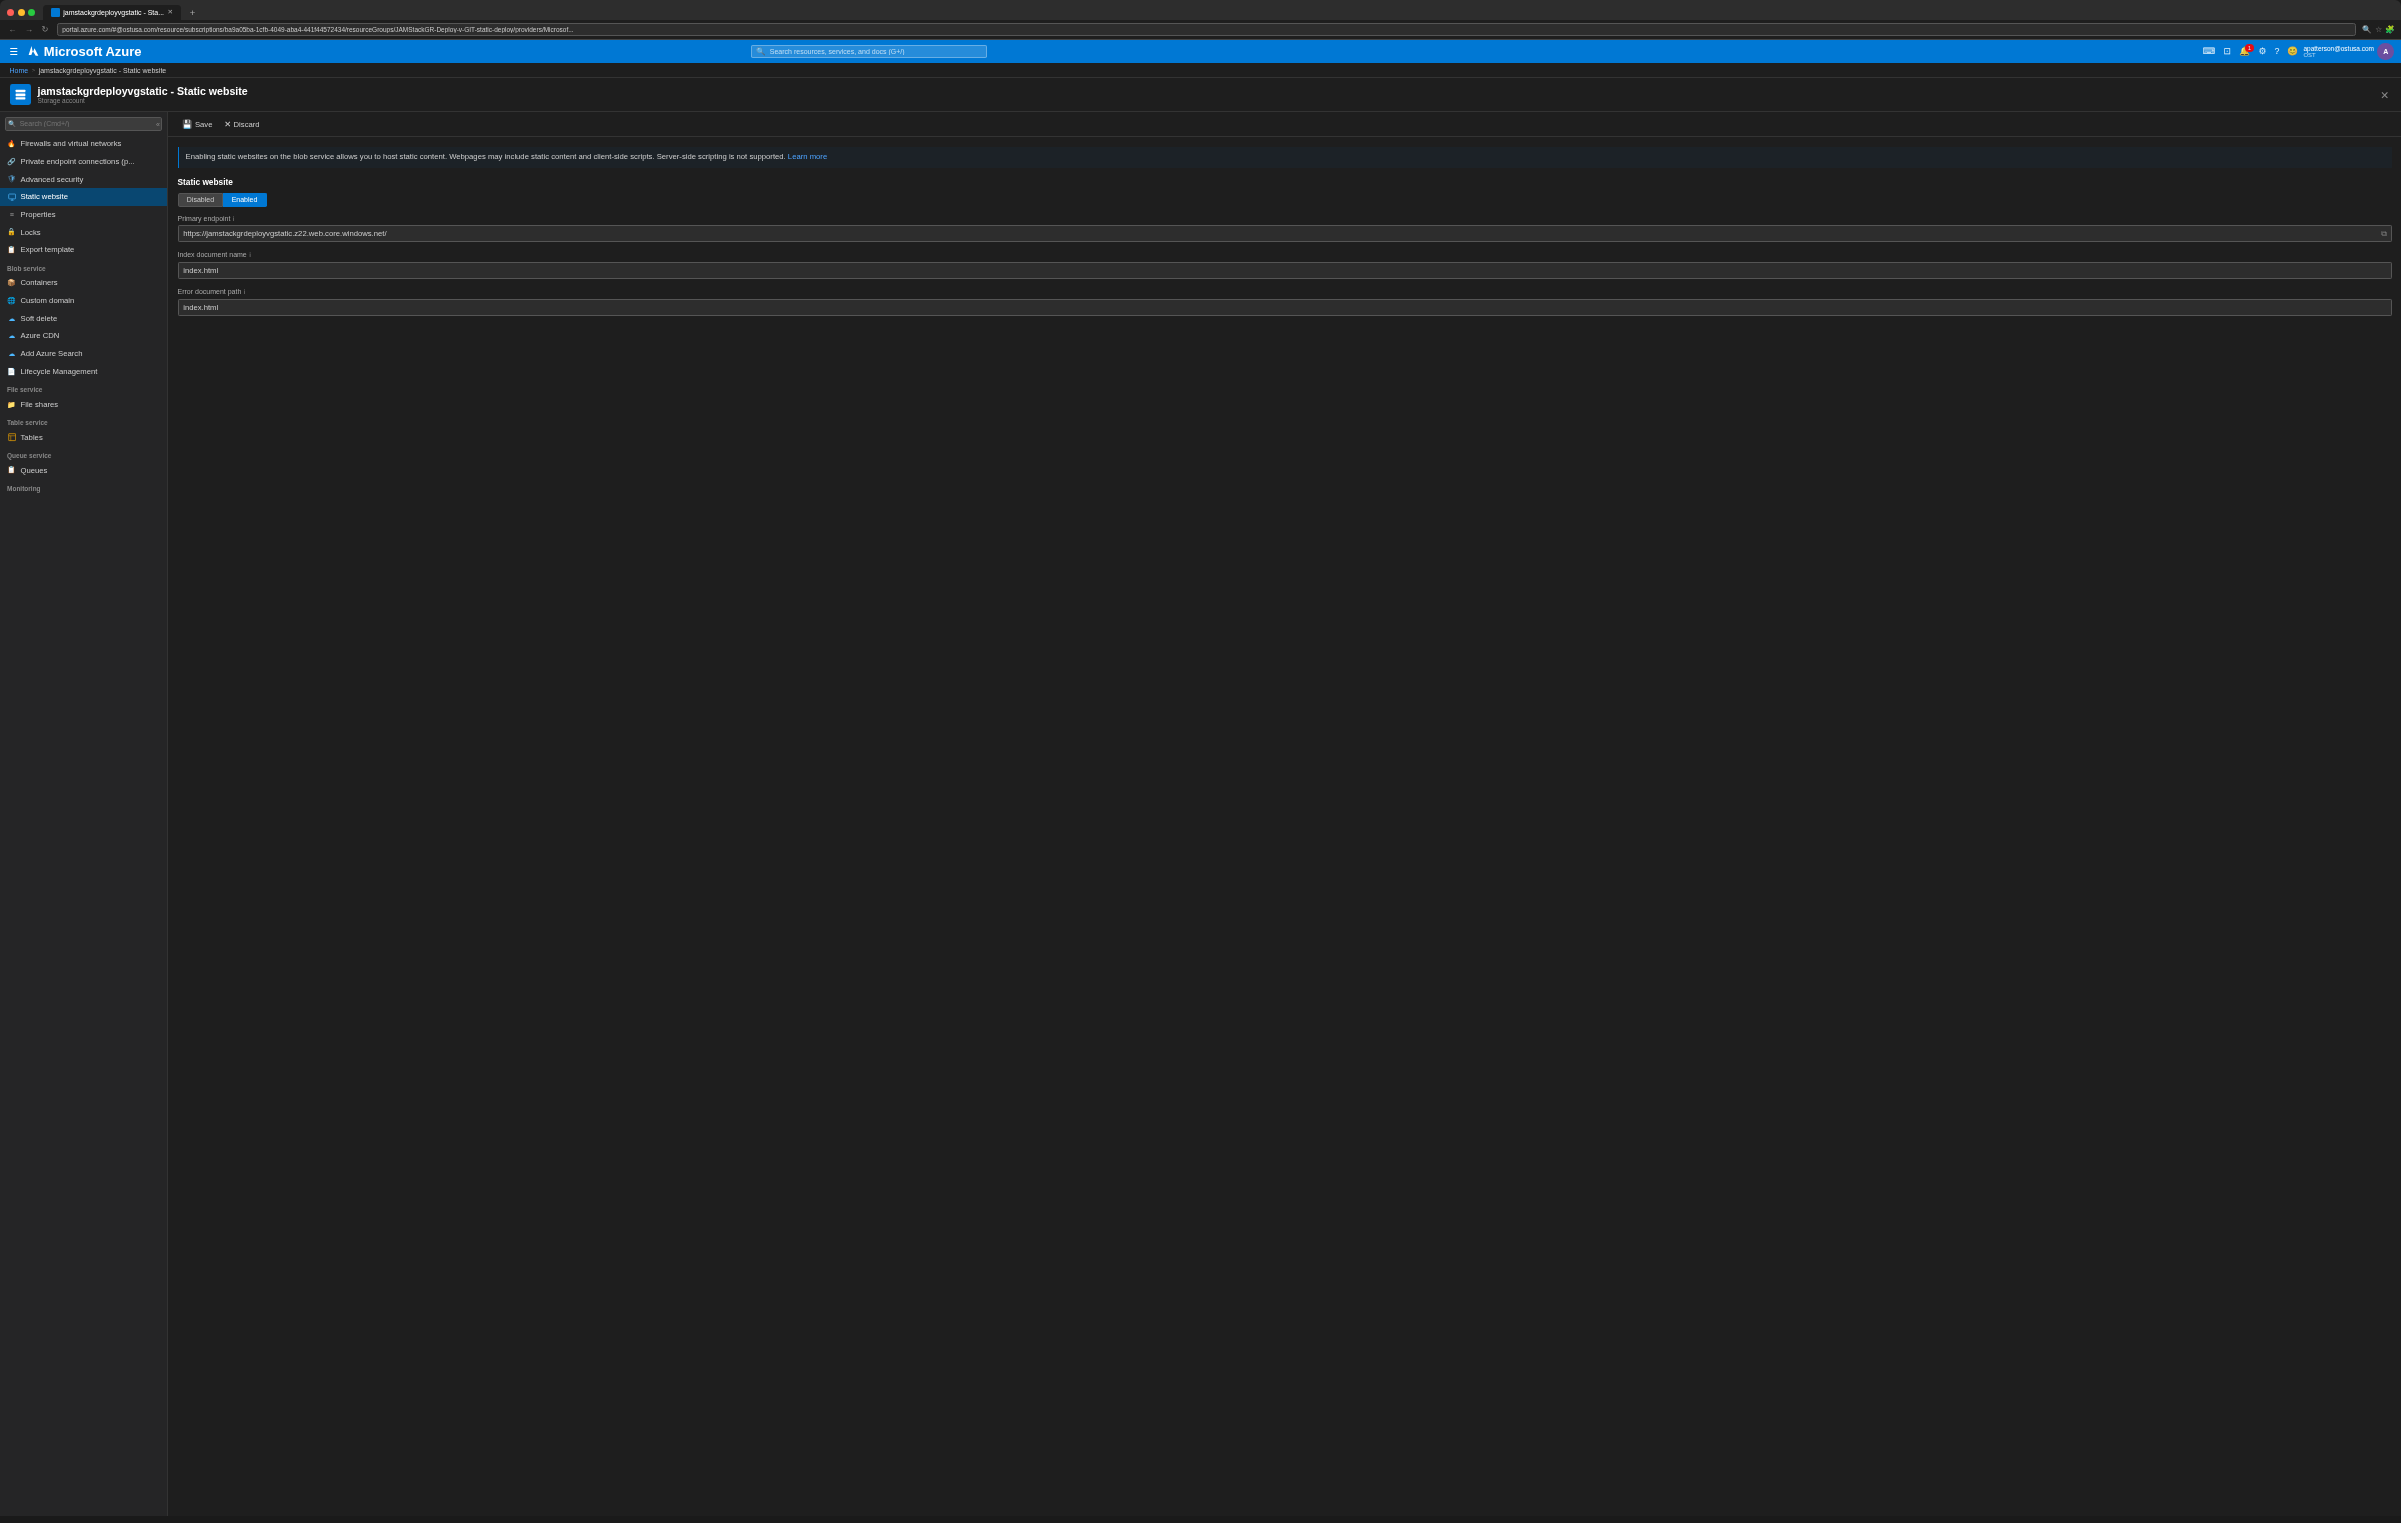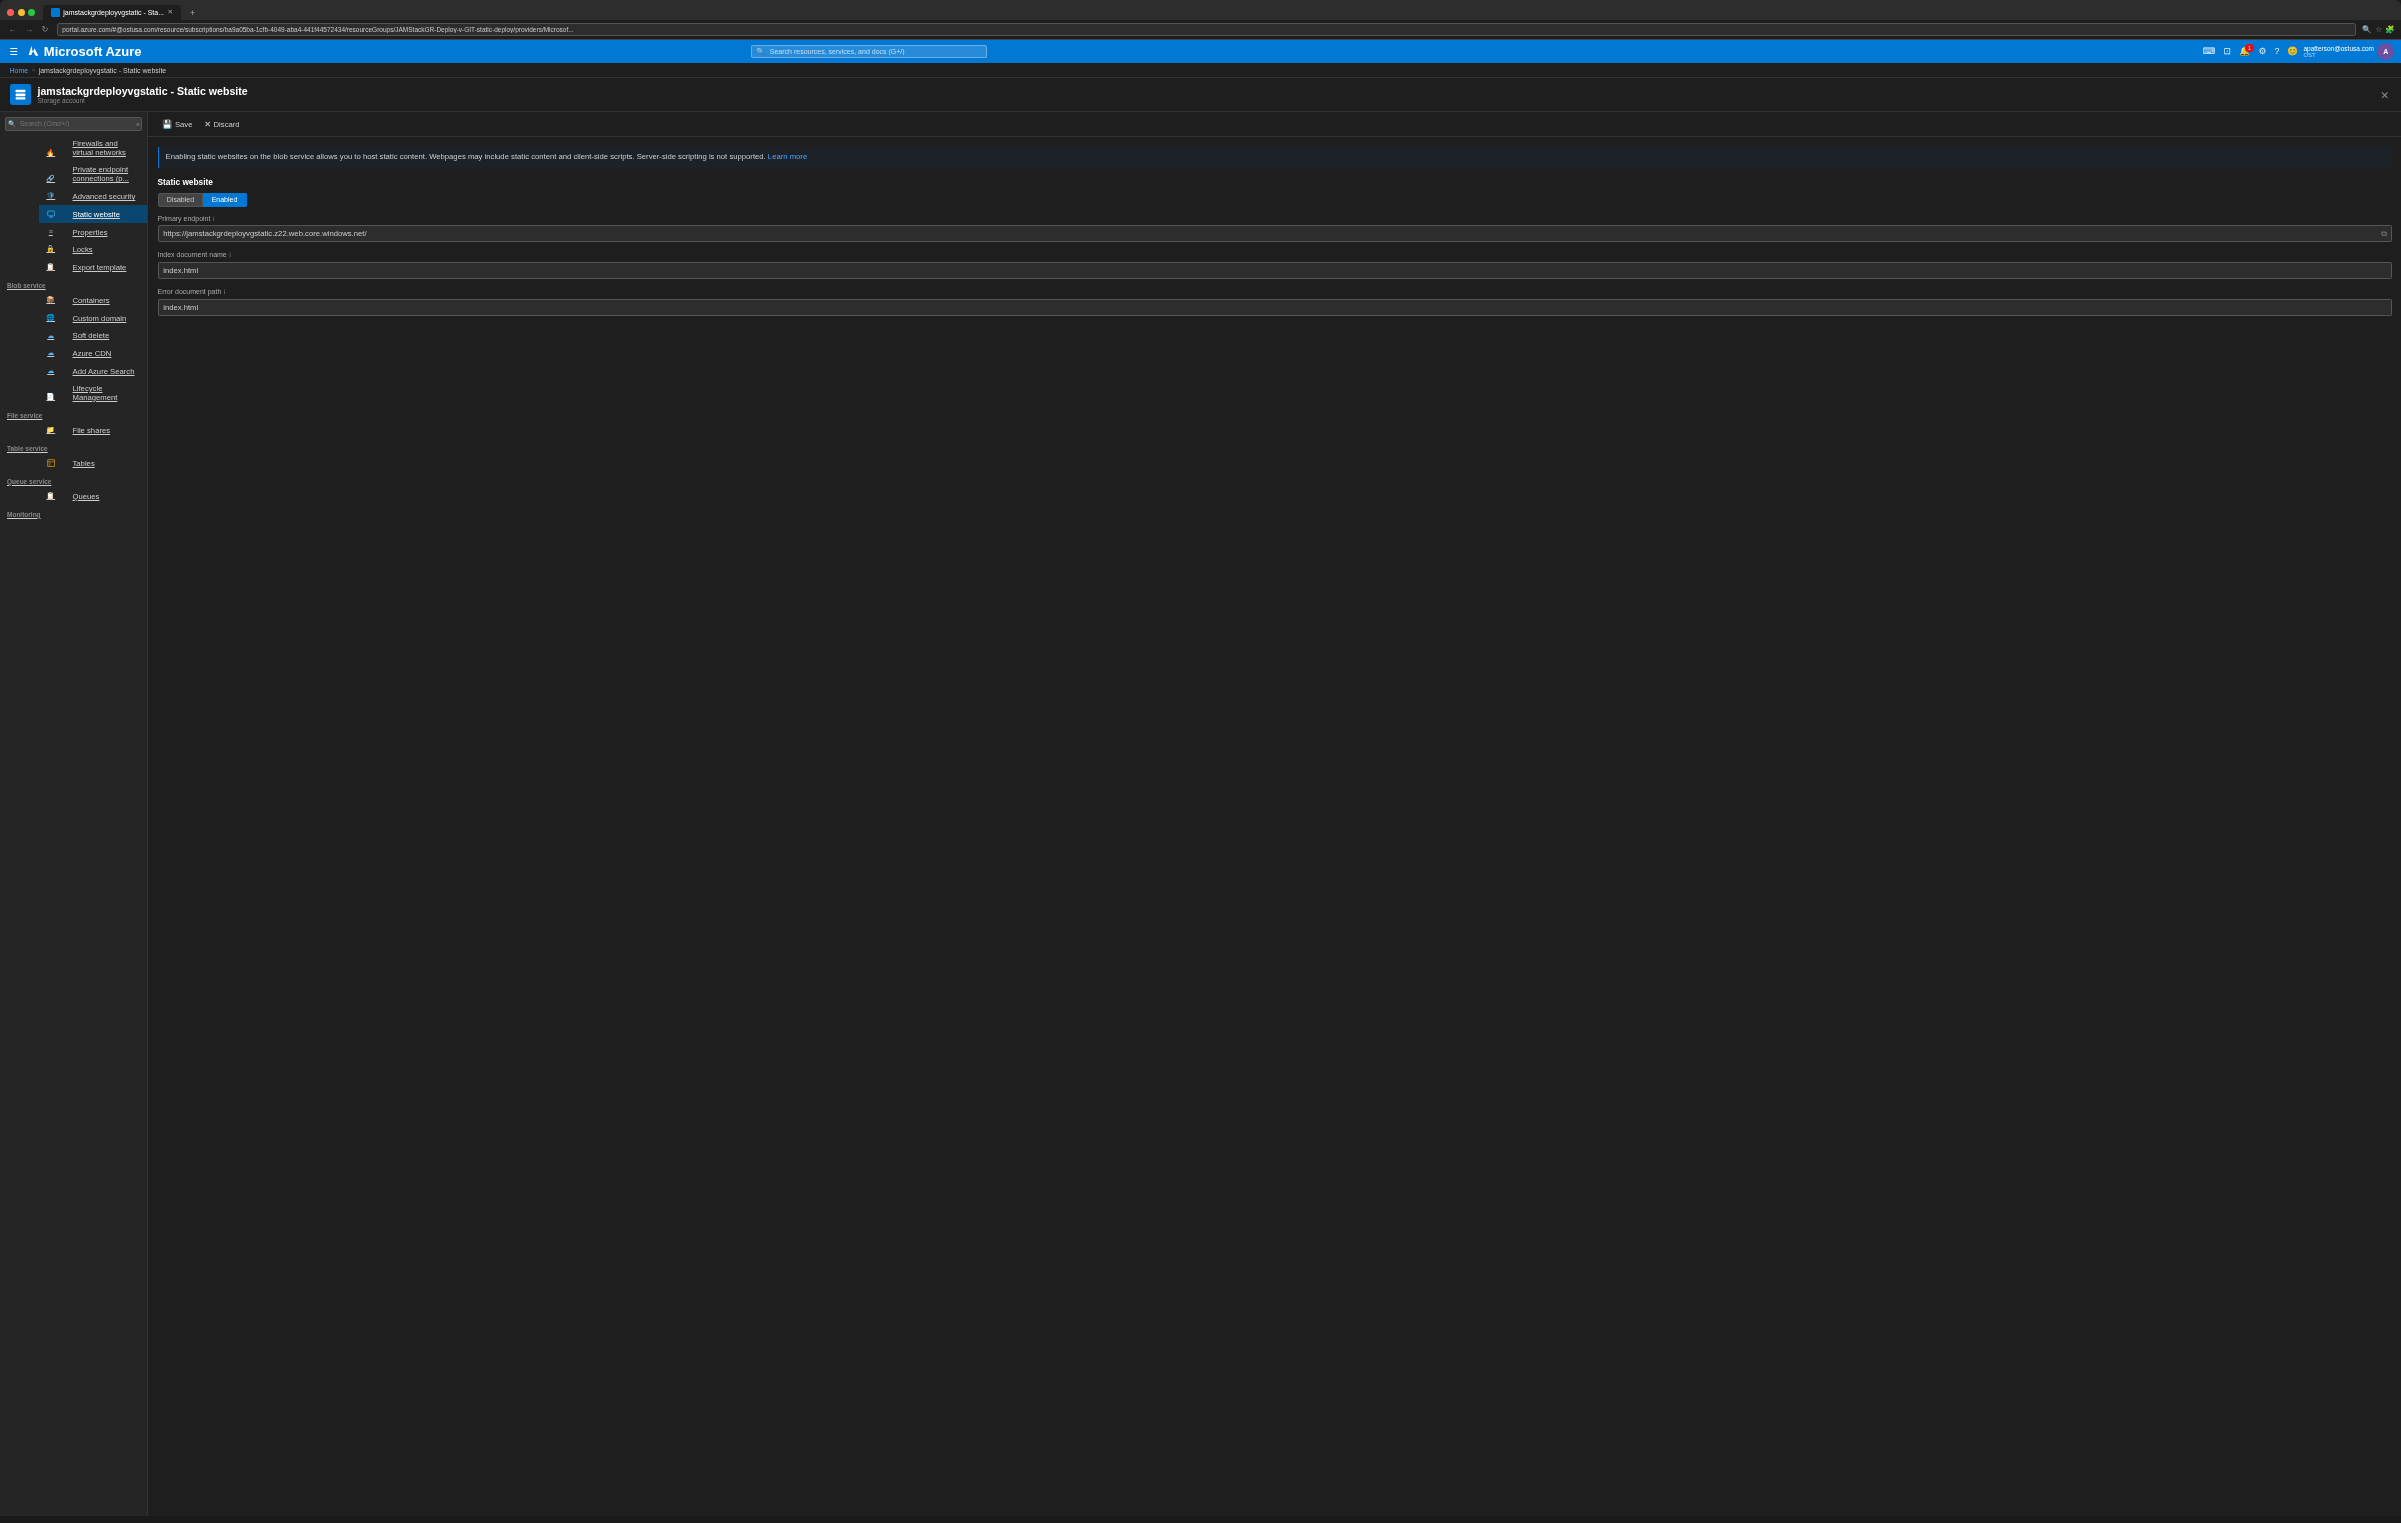--- a/index.html
+++ b/index.html
@@ -166,53 +166,51 @@
 
     
     .main-layout {
       display: flex;
       flex: 1;
       overflow: hidden;
     }
 
     
     .sidebar {
-      width: 148px;
+      width: 168px;
       background: #252526;
       border-right: 0.6px solid #333;
       overflow-y: auto;
       flex-shrink: 0;
-      text-decoration: underline;
     }
     .sidebar-search {
       padding: 4.7px;
       position: relative;
     }
     .sidebar-search input {
       width: 100%;
       background: #3c3c3c;
       border: 0.6px solid #555;
       border-radius: 1.8px;
       color: #ccc;
       padding: 2.4px 4.7px 2.4px 14px;
       font-size: 7px;
       outline: none;
     }
     .search-icon-sidebar { position: absolute; left: 8.3px; top: 50%; transform: translateY(-50%); color: #888; font-size: 6.5px; }
     .sidebar-collapse { position: absolute; right: 7px; top: 50%; transform: translateY(-50%); color: #888; cursor: pointer; font-size: 7px; }
 
     .sidebar-item {
       display: flex;
-      align-items: flex-end;
-      gap: 17px;
+      align-items: flex-start;
+      gap: 4px;
       padding: 4.1px 7px;
       cursor: pointer;
       color: #ccc;
       font-size: 7.7px;
-      margin-left: 39px;
     }
     .sidebar-item.active { background: #094771; color: #fff; }
     .sidebar-item-icon { width: 9.5px; height: 9.5px; flex-shrink: 0; display: flex; align-items: center; justify-content: center; font-size: 7px; }
 
     .sidebar-section-label {
       padding: 5.9px 7px 2.4px;
       font-size: 6.5px;
       color: #888;
       text-transform: none;
       font-weight: 600;

